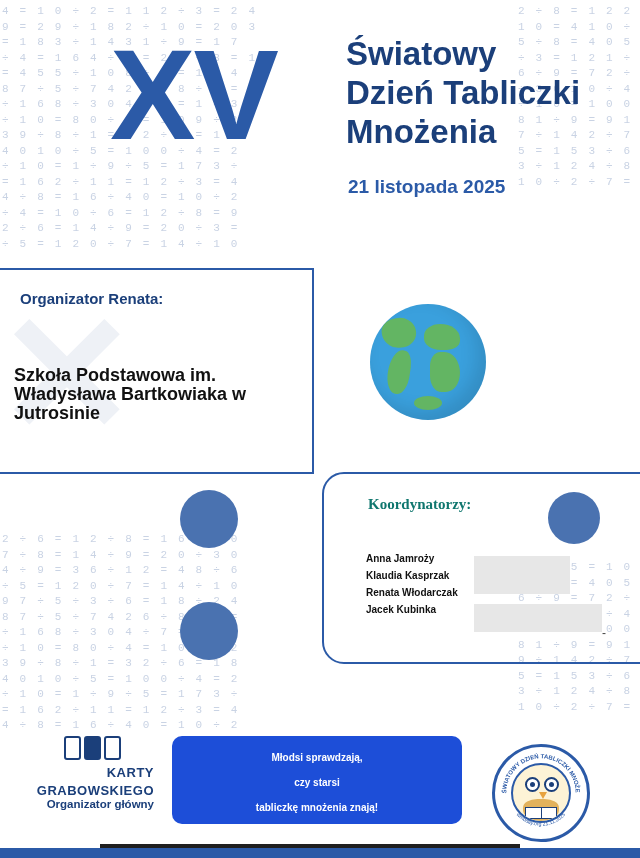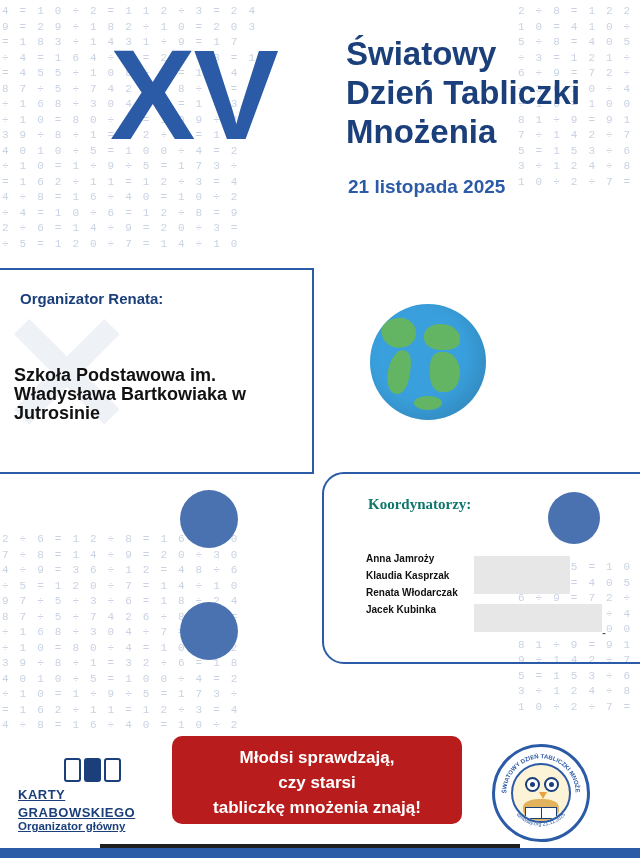--- a/index.html
+++ b/index.html
@@ -183,39 +183,38 @@
   }
   .dot.d1 { left: 180px; top: 490px; width: 58px; height: 58px; }
   .dot.d2 { left: 180px; top: 602px; width: 58px; height: 58px; }
   .dot.d3 { left: 548px; top: 492px; width: 52px; height: 52px; background: #4a72b0; }
 
   
   .slogan {
     position: absolute;
     left: 172px; top: 736px;
     width: 290px; height: 88px;
-    background: #b91c1c;
+    background: #1d4ed8;
     border-radius: 10px;
     color: #ffffff;
     text-align: center;
-    font-size: 17px;
+    font-size: 10px;
     font-weight: bold;
     line-height: 25px;
     padding-top: 9px;
     box-sizing: border-box;
   }
 
   
   .logo-karty {
     position: absolute;
-    left: 18px; top: 758px;
+    left: 18px; top: 736px;
     width: 136px;
-    text-align: left;
+    text-align: right;
     color: #1b3f7a;
-    text-decoration: underline;
   }
   .logo-karty .cards {
     position: relative;
     height: 26px;
   }
   .logo-karty .card {
     position: absolute;
     width: 17px; height: 24px;
     border: 2px solid #1b3f7a;
     border-radius: 3px;

